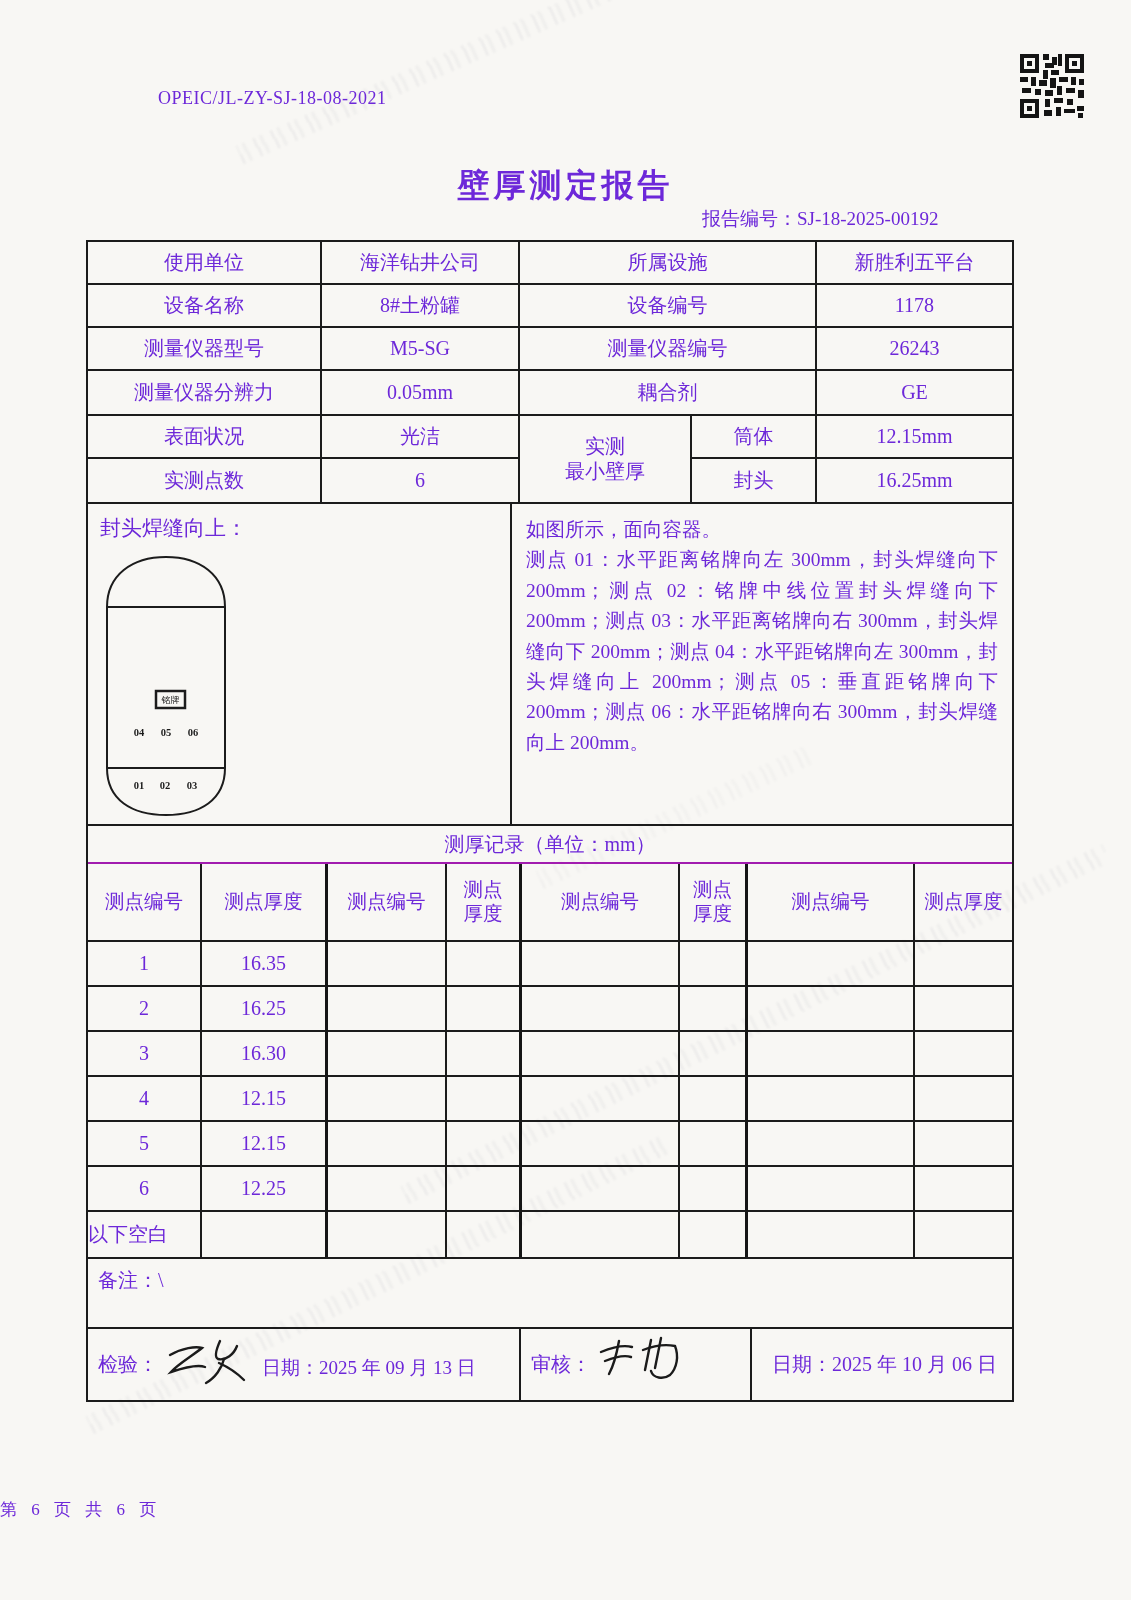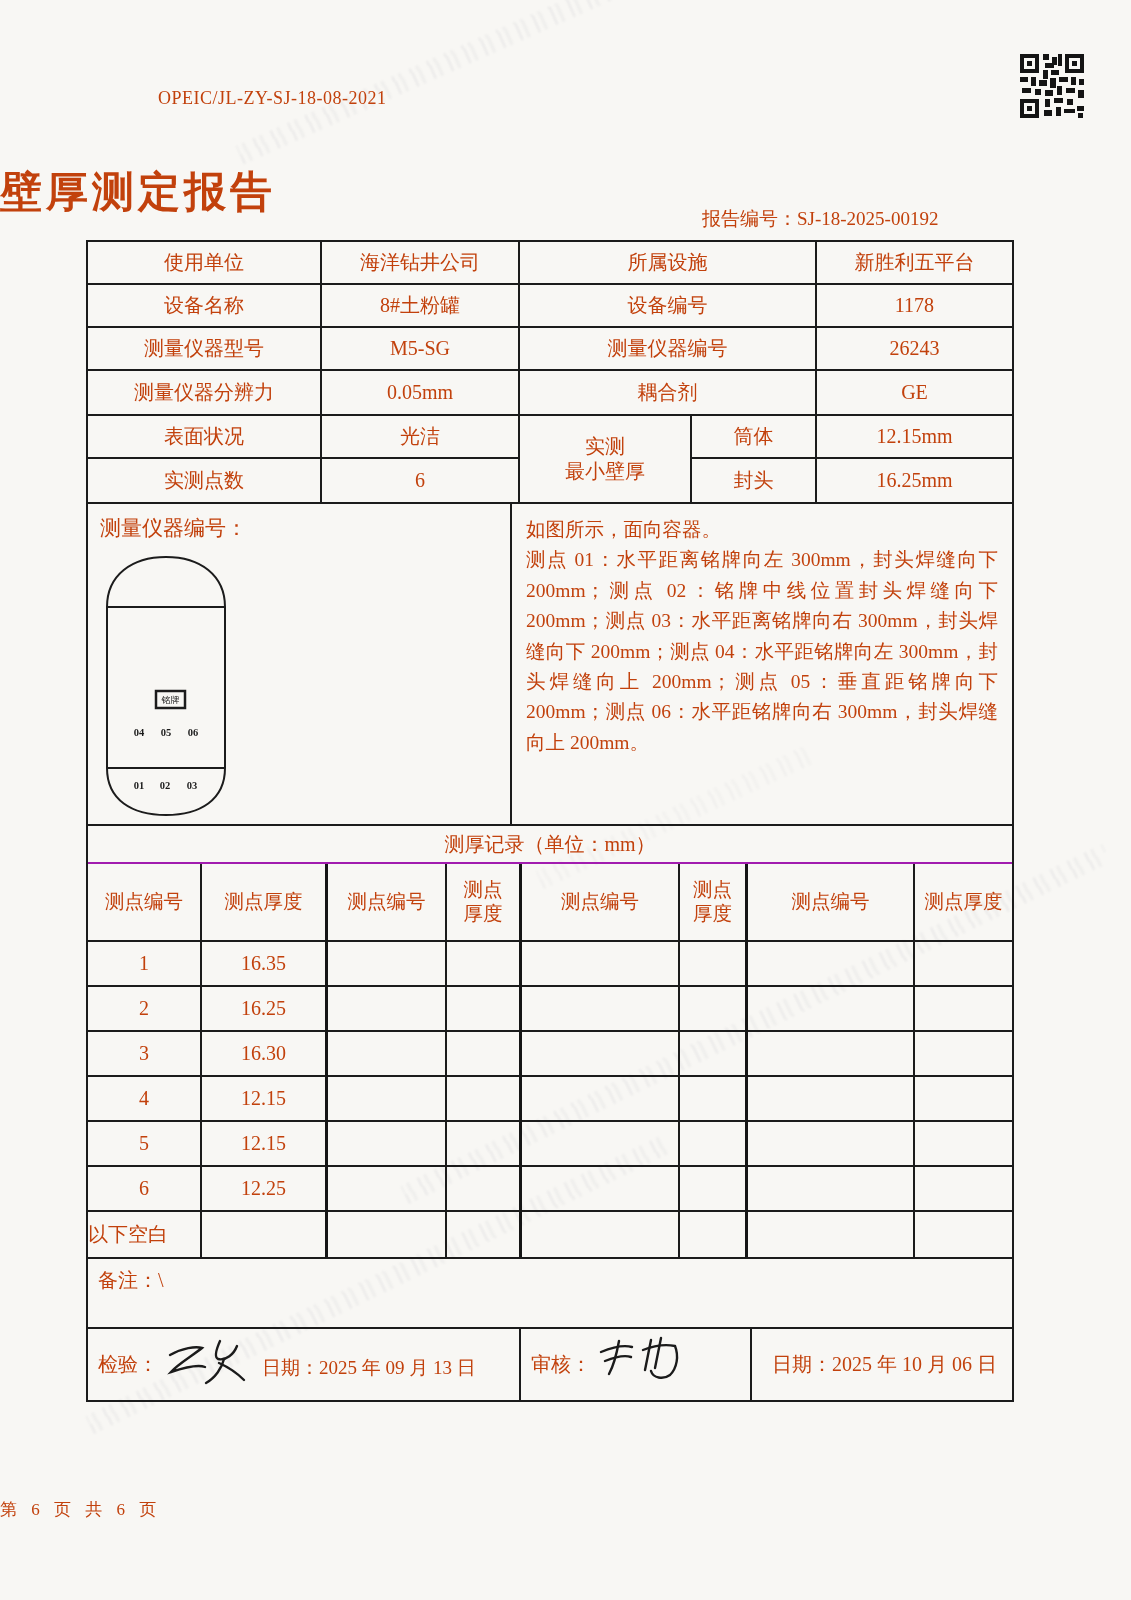--- a/index.html
+++ b/index.html
@@ -1,31 +1,31 @@
 <!DOCTYPE html>
 <html><head>
 <meta charset="utf-8">
 <style>
   * { margin:0; padding:0; box-sizing:border-box; }
   body { background:#e8e7e4; font-family:"Liberation Serif","DejaVu Serif",serif; }
   .page { position:relative; width:1131px; height:1600px; margin:0 auto;
-          background:#f8f7f4; overflow:hidden; color:#c2410c; }
+          background:#f8f7f4; overflow:hidden; color:#6d28d9; }
 
   
   .wm { position:absolute; height:20px; transform-origin:left center; opacity:.55;
         background:repeating-linear-gradient(87deg,
           rgba(110,112,128,.20) 0 2px, transparent 2px 7px,
           rgba(110,112,128,.13) 7px 10px, transparent 10px 19px);
         filter:blur(1.3px); pointer-events:none; }
 
   
   .doc-code { position:absolute; left:158px; top:88px; font-size:18px; letter-spacing:.5px; }
   .qr { position:absolute; left:1018px; top:52px; }
-  .title { position:absolute; left:0; top:164px; width:100%; text-align:left;
-           font-size:42px; font-weight:700; letter-spacing:4px; }
+  .title { position:absolute; left:0; top:164px; width:100%; text-align:center;
+           font-size:32px; font-weight:700; letter-spacing:4px; }
   .report-no { position:absolute; left:702px; top:206px; font-size:19px; }
 
   
   .main-table { position:absolute; left:86px; top:240px; width:928px;
                 border:2px solid #1b1b1b; background:transparent; }
   .sec { border-top:2px solid #1b1b1b; }
   .sec:first-child { border-top:none; }
   .cell { display:flex; align-items:center; justify-content:center;
           font-size:20px; text-align:center; line-height:1.25; }
   .br  { border-right:2px solid #1b1b1b; }
@@ -159,21 +159,21 @@
       <div class="cell bb" style="grid-row:1;grid-column:5;">12.15mm</div>
 
       <div class="cell br" style="grid-row:2;grid-column:1;">实测点数</div>
       <div class="cell br" style="grid-row:2;grid-column:2;">6</div>
       <div class="cell br" style="grid-row:2;grid-column:4;">封头</div>
       <div class="cell" style="grid-row:2;grid-column:5;">16.25mm</div>
     </div>
 
     <div class="sec diagram-sec">
       <div class="diagram-cell br">
-        <div class="diagram-label">测量仪器编号：</div>
+        <div class="diagram-label">封头焊缝向上：</div>
         <svg width="424" height="276" viewBox="0 0 424 276" style="position:absolute;left:0;top:42px;">
           <g fill="none" stroke="#1c1c1c" stroke-width="2">
             <path d="M19,61 C19,29 44,11 78,11 C112,11 137,29 137,61 L137,222 C137,254 112,269 78,269 C44,269 19,254 19,222 Z"></path>
             <line x1="19" y1="61" x2="137" y2="61"></line>
             <line x1="19" y1="222" x2="137" y2="222"></line>
             <rect x="68" y="145" width="29" height="17" stroke-width="2.5"></rect>
           </g>
           <text x="82.5" y="157" font-size="9" text-anchor="middle" fill="#1c1c1c">铭牌</text>
           <g font-size="10.5" font-weight="bold" text-anchor="middle" fill="#1c1c1c">
             <text x="51" y="190">04</text>

